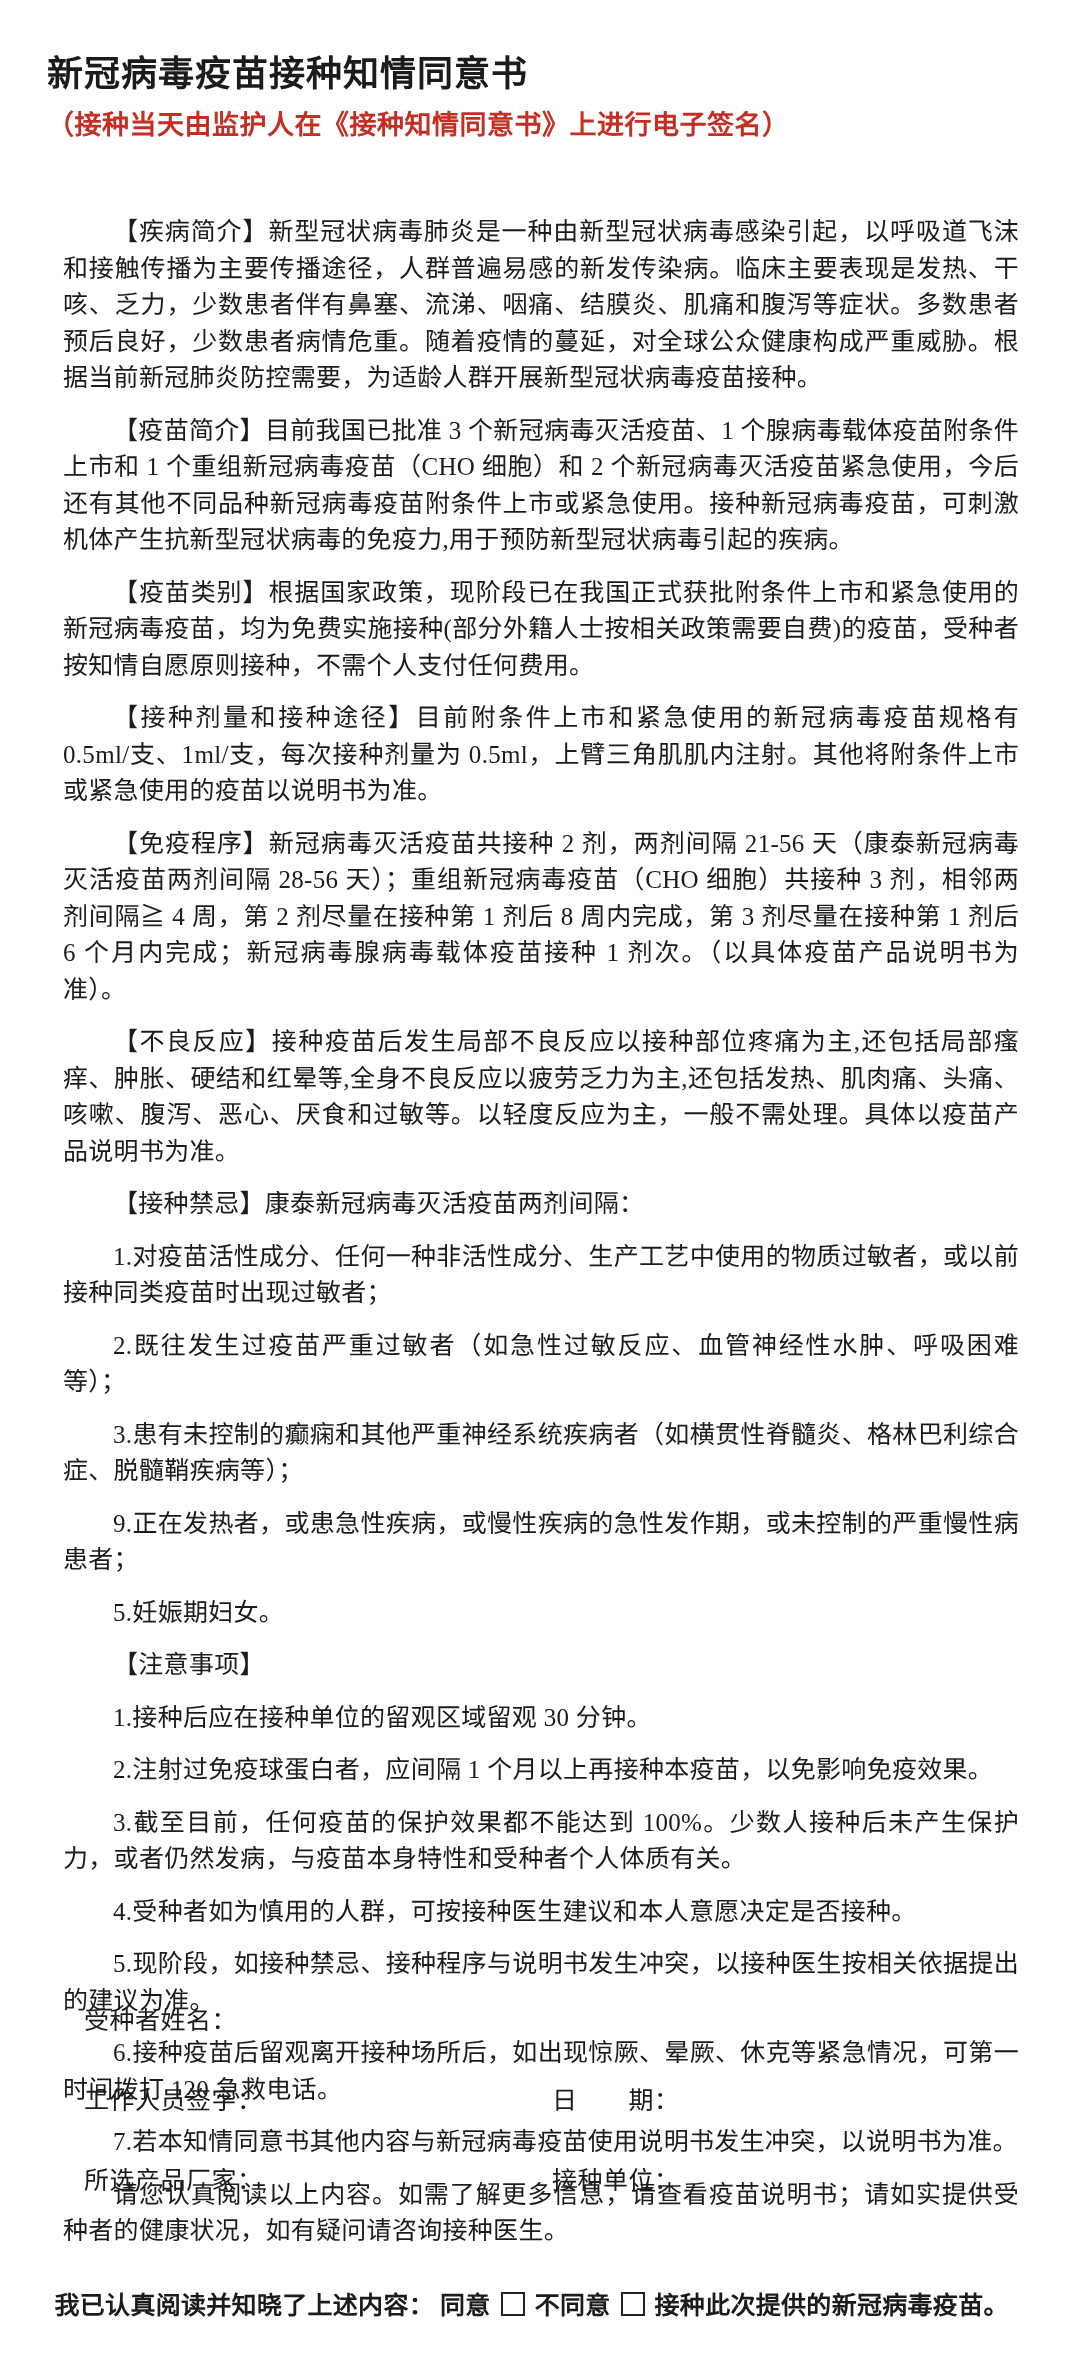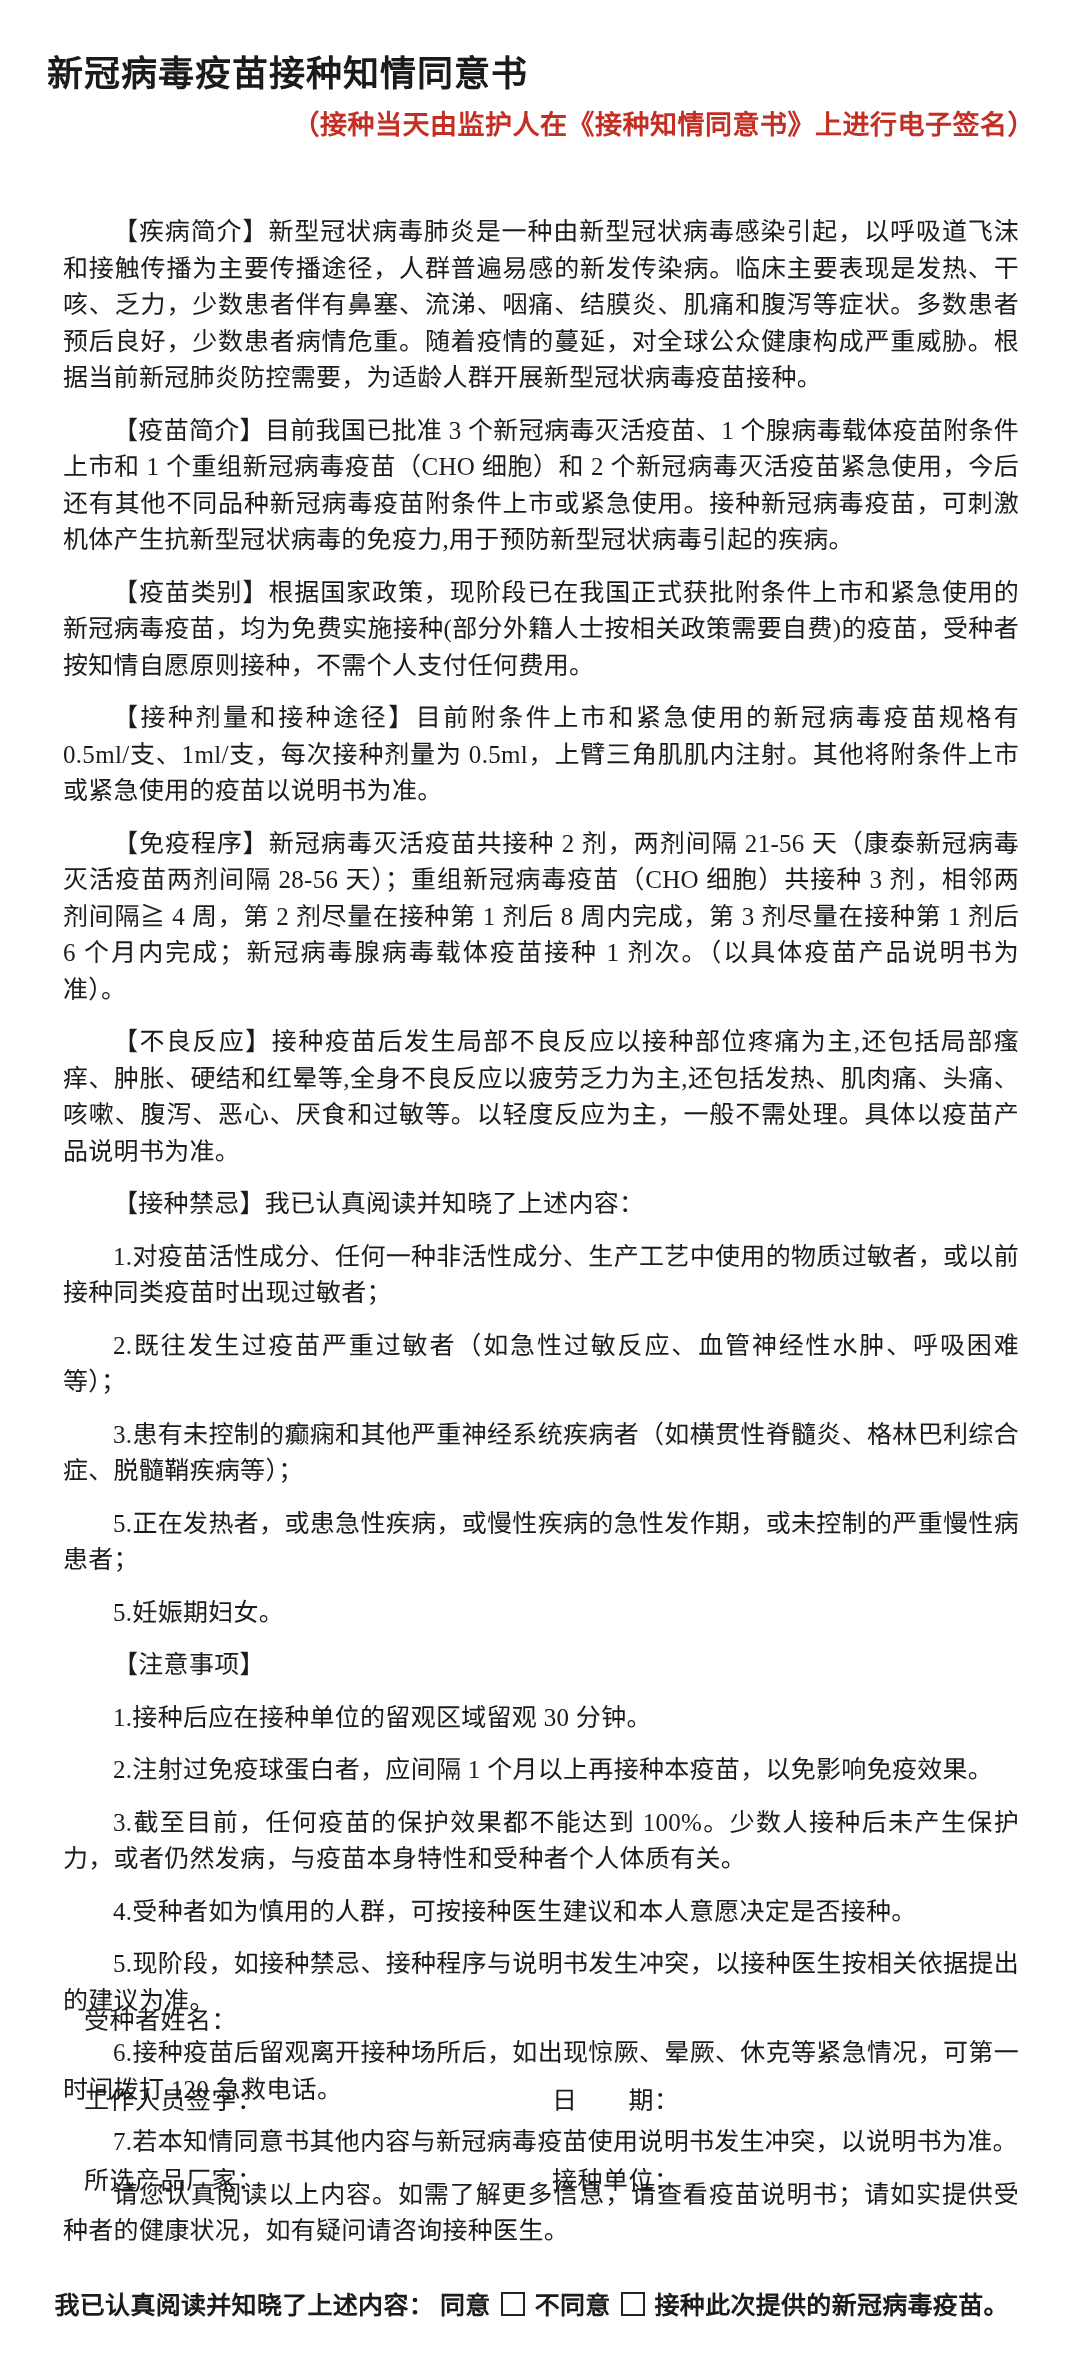--- a/index.html
+++ b/index.html
@@ -25,21 +25,21 @@
     line-height: 48px;
     font-weight: bold;
     text-align: left;
     letter-spacing: 1px;
   }
   .doc-subtitle {
     margin: 8px 0 0 0;
     font-size: 27px;
     line-height: 38px;
     font-weight: bold;
-    text-align: right;
+    text-align: left;
     letter-spacing: 0.5px;
   }
   .doc-body {
     margin-top: 70px;
     font-size: 25px;
     line-height: 36.5px;
     text-align: justify;
     text-justify: inter-ideograph;
     letter-spacing: 0.3px;
   }
@@ -100,25 +100,25 @@
 
   <p class="doc-subtitle" style="color: rgb(196, 47, 36);">（接种当天由监护人在《接种知情同意书》上进行电子签名）</p>
 
   <div class="doc-body">
     <p>【疾病简介】新型冠状病毒肺炎是一种由新型冠状病毒感染引起，以呼吸道飞沫和接触传播为主要传播途径，人群普遍易感的新发传染病。临床主要表现是发热、干咳、乏力，少数患者伴有鼻塞、流涕、咽痛、结膜炎、肌痛和腹泻等症状。多数患者预后良好，少数患者病情危重。随着疫情的蔓延，对全球公众健康构成严重威胁。根据当前新冠肺炎防控需要，为适龄人群开展新型冠状病毒疫苗接种。</p>
     <p>【疫苗简介】目前我国已批准 3 个新冠病毒灭活疫苗、1 个腺病毒载体疫苗附条件上市和 1 个重组新冠病毒疫苗（CHO 细胞）和 2 个新冠病毒灭活疫苗紧急使用，今后还有其他不同品种新冠病毒疫苗附条件上市或紧急使用。接种新冠病毒疫苗，可刺激机体产生抗新型冠状病毒的免疫力,用于预防新型冠状病毒引起的疾病。</p>
     <p>【疫苗类别】根据国家政策，现阶段已在我国正式获批附条件上市和紧急使用的新冠病毒疫苗，均为免费实施接种(部分外籍人士按相关政策需要自费)的疫苗，受种者按知情自愿原则接种，不需个人支付任何费用。</p>
     <p>【接种剂量和接种途径】目前附条件上市和紧急使用的新冠病毒疫苗规格有 0.5ml/支、1ml/支，每次接种剂量为 0.5ml，上臂三角肌肌内注射。其他将附条件上市或紧急使用的疫苗以说明书为准。</p>
     <p>【免疫程序】新冠病毒灭活疫苗共接种 2 剂，两剂间隔 21-56 天（康泰新冠病毒灭活疫苗两剂间隔 28-56 天）；重组新冠病毒疫苗（CHO 细胞）共接种 3 剂，相邻两剂间隔≧ 4 周，第 2 剂尽量在接种第 1 剂后 8 周内完成，第 3 剂尽量在接种第 1 剂后 6 个月内完成；新冠病毒腺病毒载体疫苗接种 1 剂次。（以具体疫苗产品说明书为准）。</p>
     <p>【不良反应】接种疫苗后发生局部不良反应以接种部位疼痛为主,还包括局部瘙痒、肿胀、硬结和红晕等,全身不良反应以疲劳乏力为主,还包括发热、肌肉痛、头痛、咳嗽、腹泻、恶心、厌食和过敏等。以轻度反应为主，一般不需处理。具体以疫苗产品说明书为准。</p>
-    <p>【接种禁忌】我已认真阅读并知晓了上述内容：</p>
+    <p>【接种禁忌】康泰新冠病毒灭活疫苗两剂间隔：</p>
     <p>1.对疫苗活性成分、任何一种非活性成分、生产工艺中使用的物质过敏者，或以前接种同类疫苗时出现过敏者；</p>
     <p>2.既往发生过疫苗严重过敏者（如急性过敏反应、血管神经性水肿、呼吸困难等）；</p>
     <p>3.患有未控制的癫痫和其他严重神经系统疾病者（如横贯性脊髓炎、格林巴利综合症、脱髓鞘疾病等）；</p>
-    <p>5.正在发热者，或患急性疾病，或慢性疾病的急性发作期，或未控制的严重慢性病患者；</p>
+    <p>9.正在发热者，或患急性疾病，或慢性疾病的急性发作期，或未控制的严重慢性病患者；</p>
     <p>5.妊娠期妇女。</p>
     <p>【注意事项】</p>
     <p>1.接种后应在接种单位的留观区域留观 30 分钟。</p>
     <p>2.注射过免疫球蛋白者，应间隔 1 个月以上再接种本疫苗，以免影响免疫效果。</p>
     <p>3.截至目前，任何疫苗的保护效果都不能达到 100%。少数人接种后未产生保护力，或者仍然发病，与疫苗本身特性和受种者个人体质有关。</p>
     <p>4.受种者如为慎用的人群，可按接种医生建议和本人意愿决定是否接种。</p>
     <p>5.现阶段，如接种禁忌、接种程序与说明书发生冲突，以接种医生按相关依据提出的建议为准。</p>
     <p>6.接种疫苗后留观离开接种场所后，如出现惊厥、晕厥、休克等紧急情况，可第一时间拨打 120 急救电话。</p>
     <p>7.若本知情同意书其他内容与新冠病毒疫苗使用说明书发生冲突，以说明书为准。</p>
     <p>请您认真阅读以上内容。如需了解更多信息，请查看疫苗说明书；请如实提供受种者的健康状况，如有疑问请咨询接种医生。</p>

